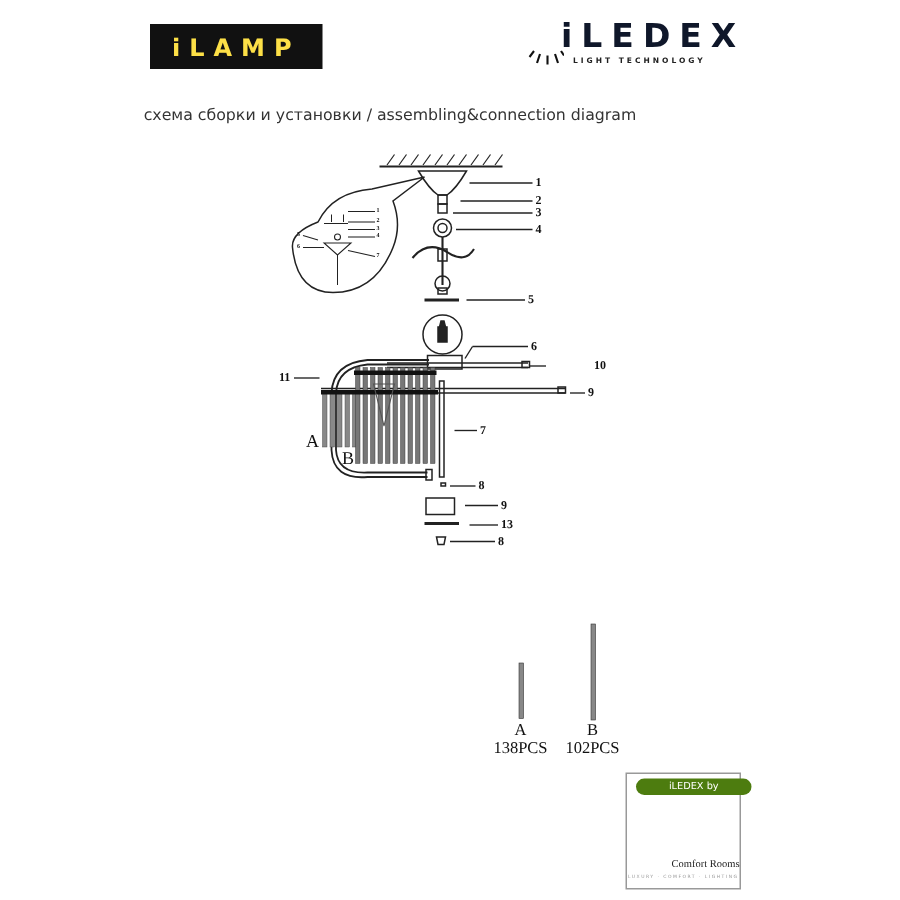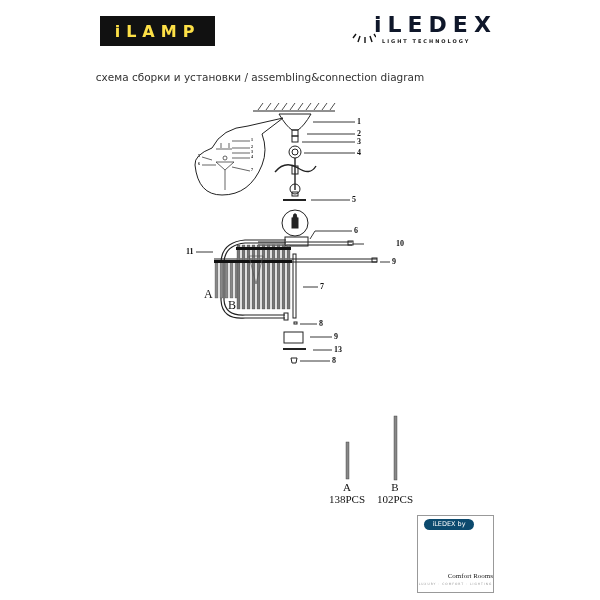--- a/index.html
+++ b/index.html
@@ -7,21 +7,21 @@
     .abs { position: absolute; }
     .logo-ilamp { left: 100px; top: 16px; width: 115px; height: 30px; background: #111; color: #fde047; display: flex; align-items: center; justify-content: center; letter-spacing: 6px; font-size: 16px; font-family: "DejaVu Sans", sans-serif; font-weight: bold; }
     .logo-ledex { left: 352px; top: 12px; width: 140px; height: 36px; }
     .ledex-word { position: absolute; left: 22px; top: 0; font-size: 22px; letter-spacing: 6px; color: #0f172a; font-family: "DejaVu Sans", sans-serif; font-weight: bold; }
     .ledex-sub { position: absolute; left: 30px; top: 26px; font-size: 5px; letter-spacing: 2px; color: #222; font-weight: bold; }
     .subtitle { left: 0; width: 520px; top: 71px; text-align: center; font-size: 10.5px; color: #333; }
     .num { position: absolute; font-family: "Liberation Serif", serif; font-weight: bold; font-size: 8px; color: #111; }
     .big-letter { position: absolute; font-family: "Liberation Serif", serif; font-size: 12px; color: #111; }
     .pcs { position: absolute; font-family: "Liberation Serif", serif; font-size: 11px; color: #111; text-align: center; }
     .cr-badge { left: 417px; top: 515px; width: 75px; height: 76px; border: 1px solid #999; background: #fff; }
-    .cr-pill { position: absolute; left: 6px; top: 3px; width: 50px; height: 11px; background: #0c4a6e; color: #fff; border-radius: 6px; font-size: 6.5px; text-align: center; line-height: 11px; }
+    .cr-pill { position: absolute; left: 6px; top: 3px; width: 77px; height: 11px; background: #4d7c0f; color: #fff; border-radius: 6px; font-size: 6.5px; text-align: center; line-height: 11px; }
     .cr-name { position: absolute; left: 0; width: 75px; top: 56px; font-size: 7px; text-align: right; color: #222; font-family: "Liberation Serif", serif; }
     .cr-tag { position: absolute; left: 0; width: 75px; top: 66px; font-size: 3px; text-align: center; color: #999; letter-spacing: 1px; }
     svg { position: absolute; left: 0; top: 0; }
   </style>
 </head>
 <body>
 
 <div class="abs logo-ilamp">iLAMP</div>
 <div class="abs logo-ledex">
   <svg width="24" height="36" style="left:0;top:0;">

